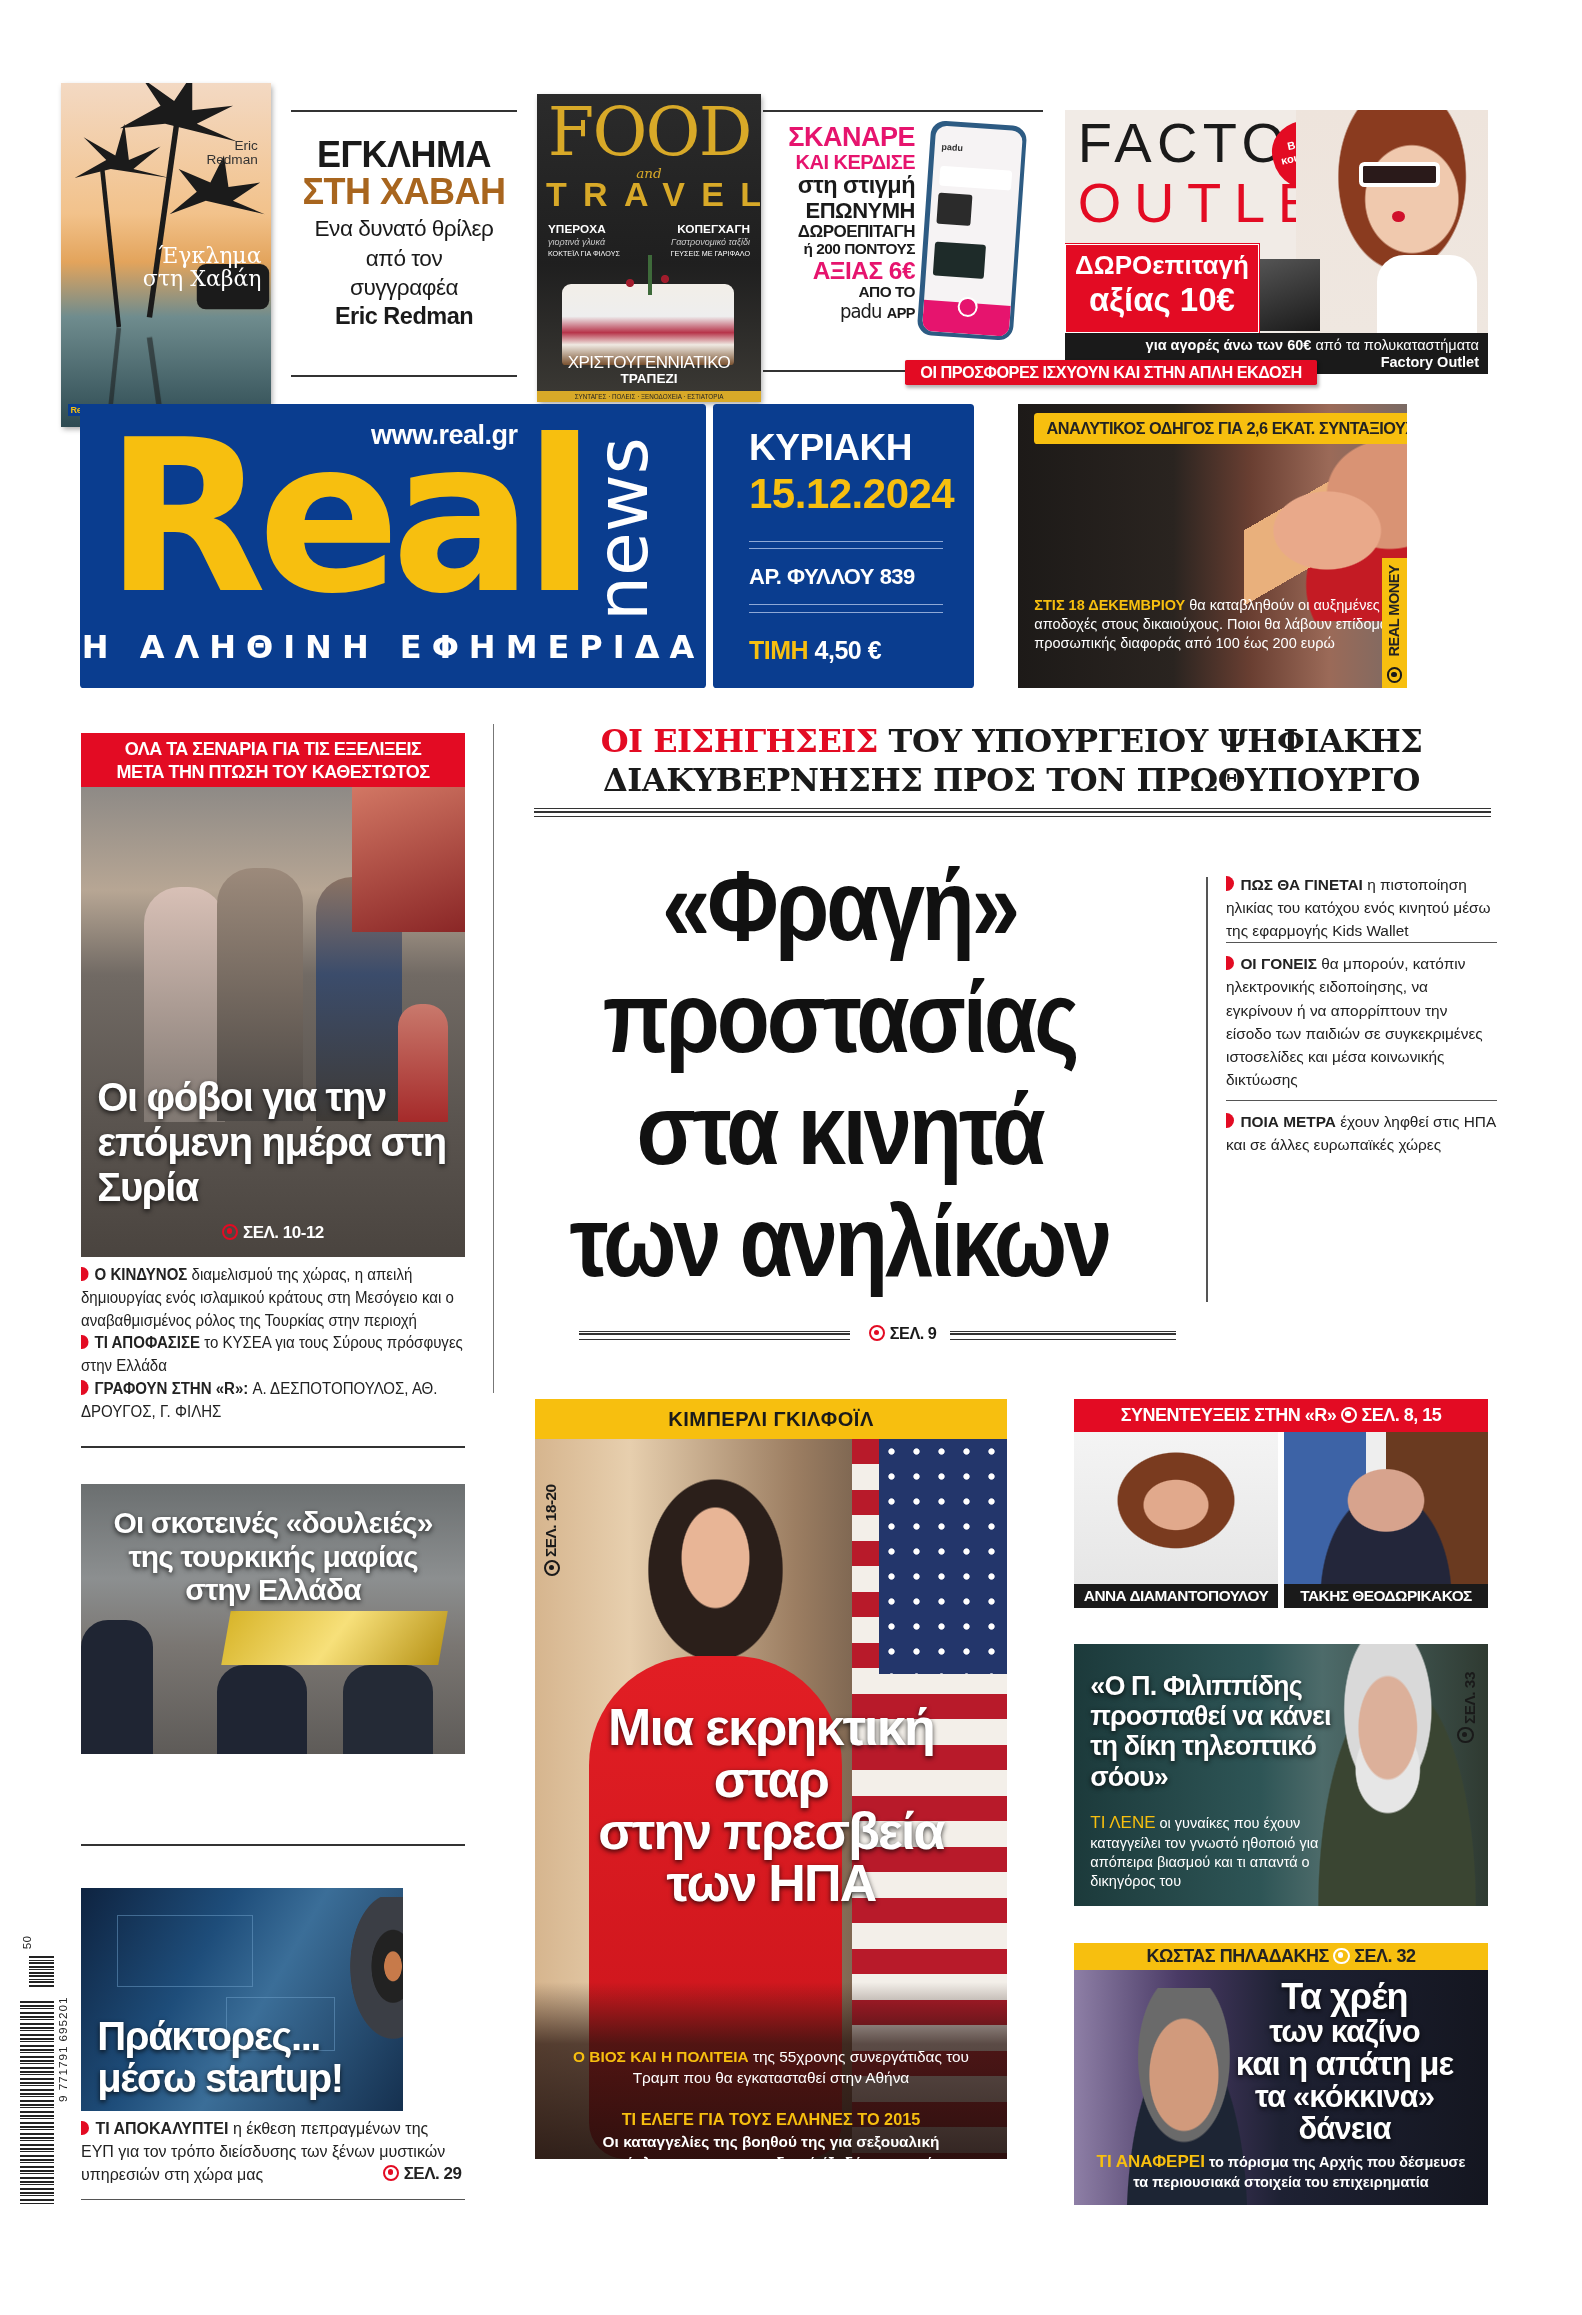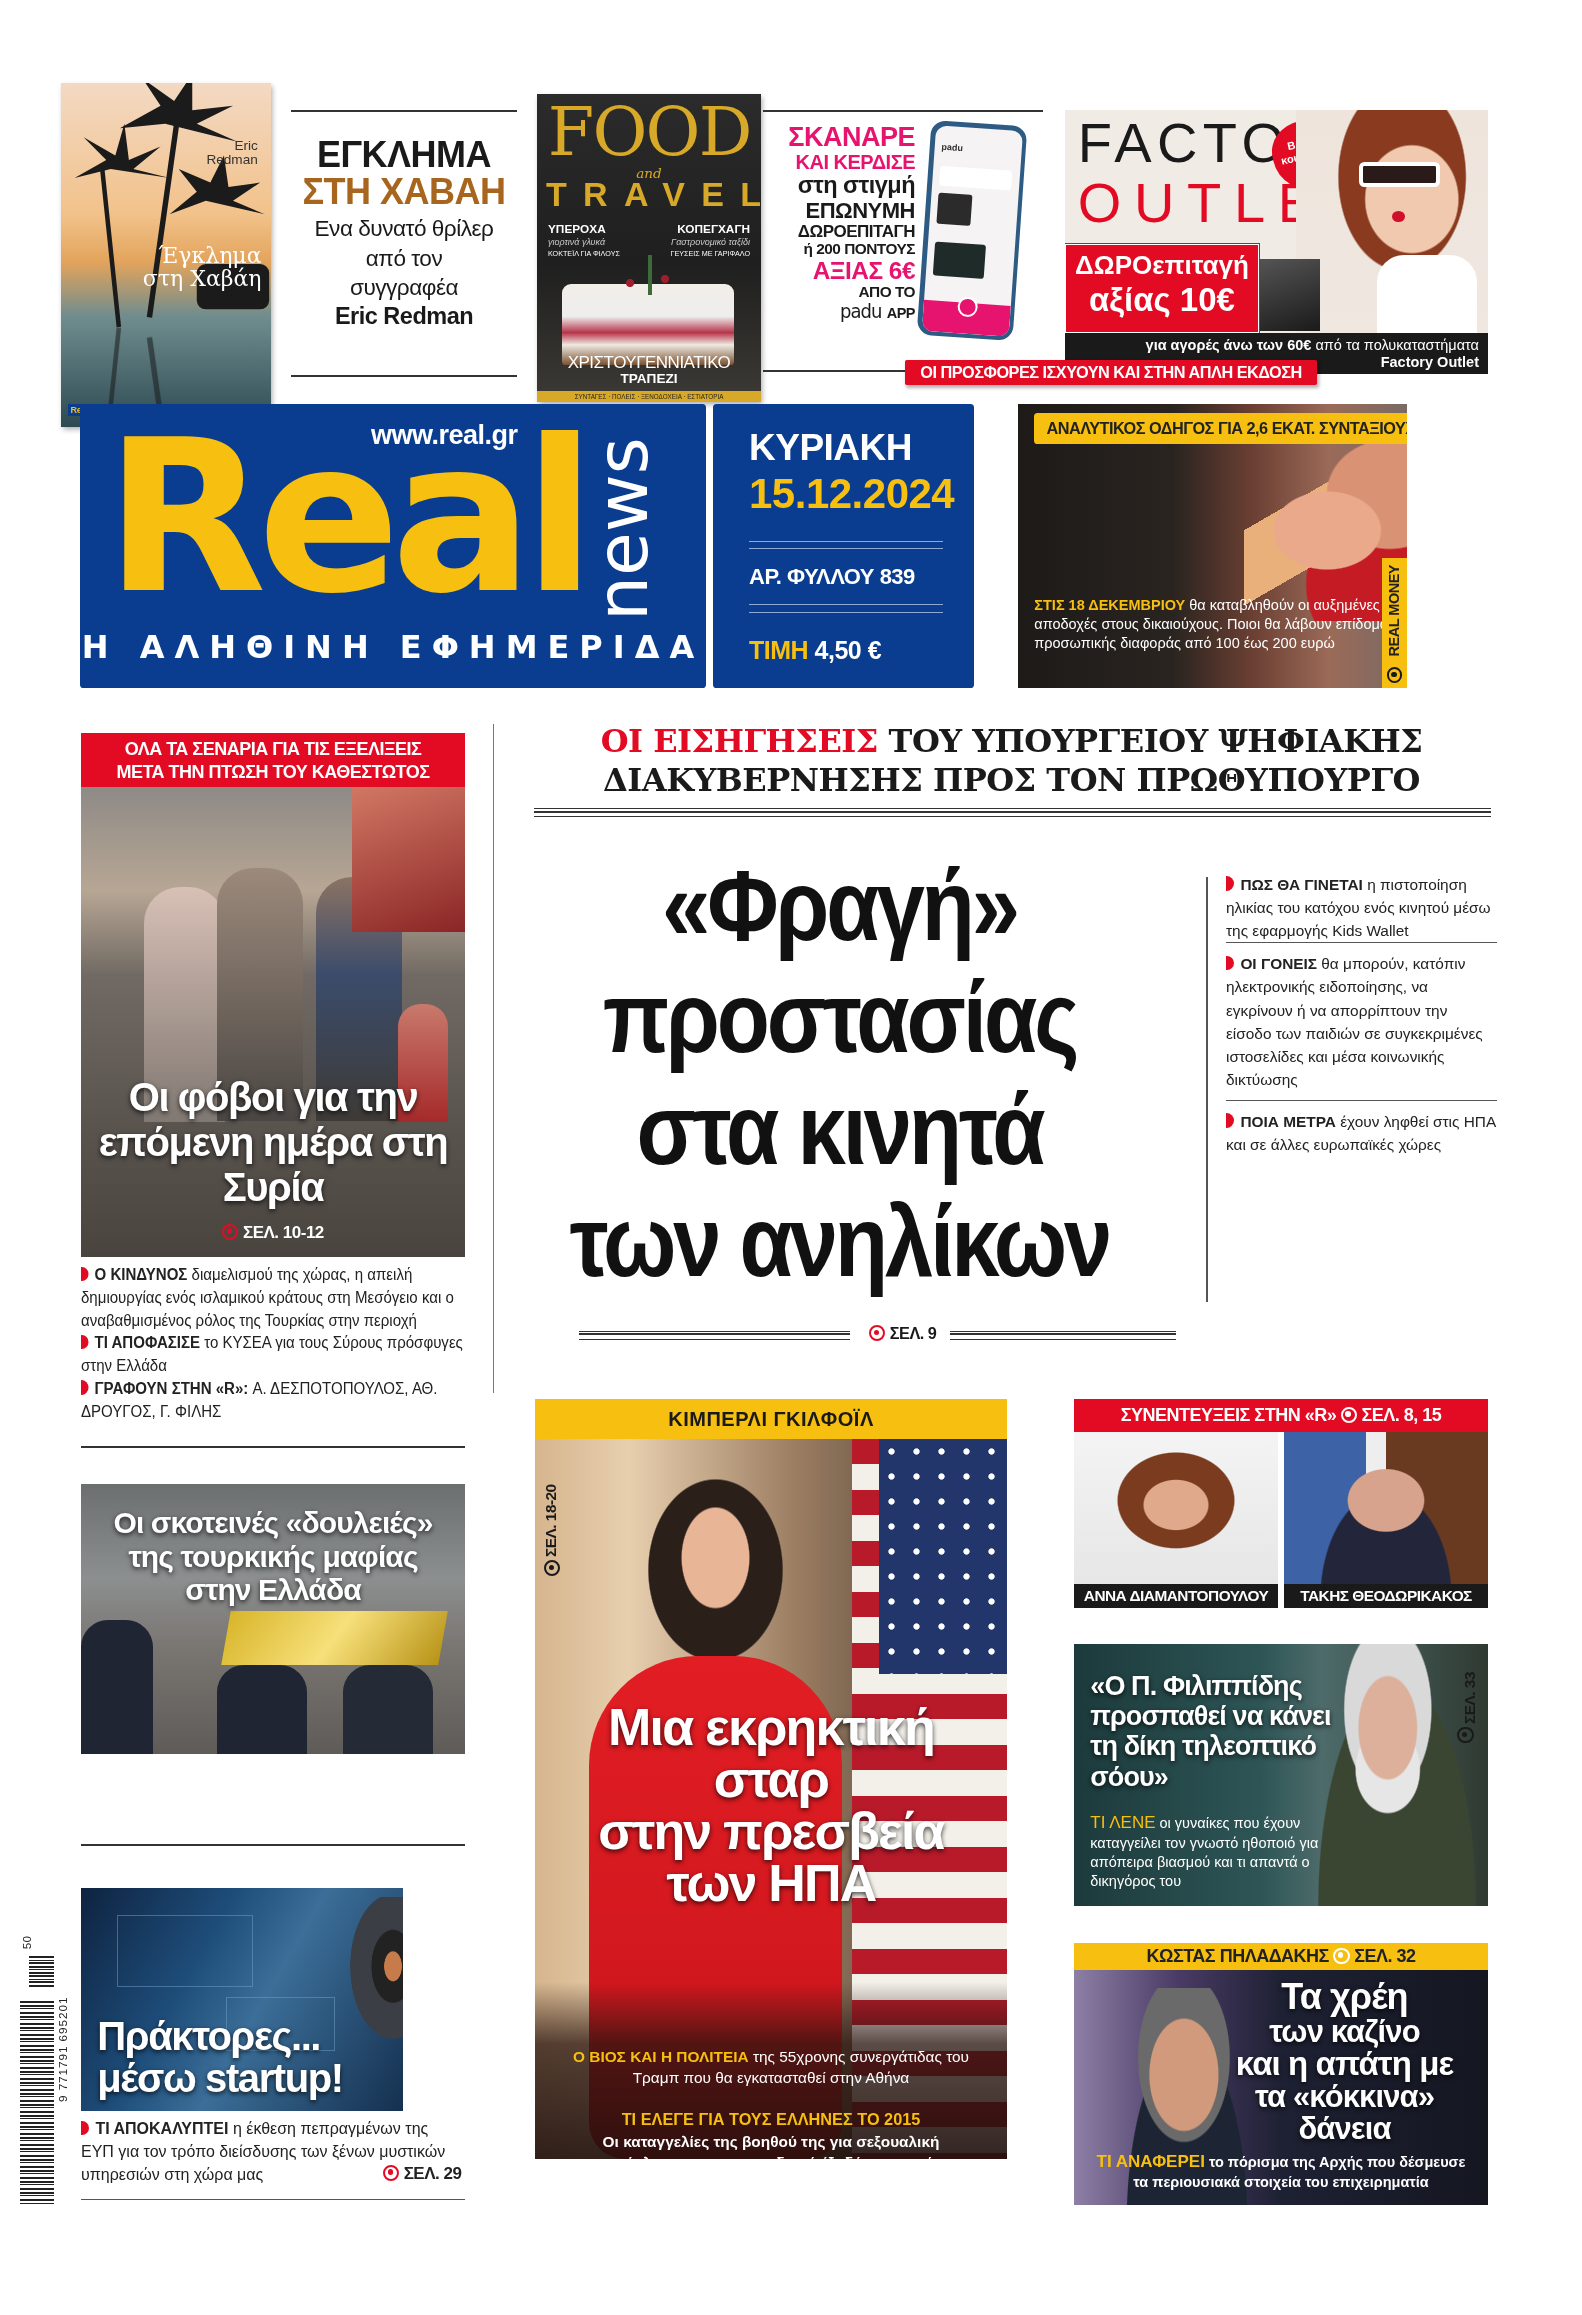--- a/index.html
+++ b/index.html
@@ -192,21 +192,21 @@
 <div class="abs" style="left:493px;top:724px;width:0.9px;height:669px;background:#777"></div>
 
 <div class="abs" style="left:81px;top:733px;width:384px;">
   <div class="cond b" style="background:#e30b23;color:#fff;font-size:18px;text-align:center;line-height:1.25;padding:5.4px 20px;height:54px">ΟΛΑ ΤΑ ΣΕΝΑΡΙΑ ΓΙΑ ΤΙΣ ΕΞΕΛΙΞΕΙΣ ΜΕΤΑ ΤΗΝ ΠΤΩΣΗ ΤΟΥ ΚΑΘΕΣΤΩΤΟΣ ΑΣΑΝΤ</div>
   <div class="photo" style="position:relative;width:384px;height:470px;background:linear-gradient(180deg,#8e8a86 0%,#b7a694 22%,#716a64 40%,#5b5550 70%,#4a443f 100%)">
     <div style="position:absolute;left:63px;top:100px;width:81px;height:235px;background:linear-gradient(#d8c0b6,#807872);border-radius:36px 36px 0 0"></div>
     <div style="position:absolute;left:136px;top:81px;width:86px;height:253px;background:linear-gradient(#9c8a7b,#4a4643);border-radius:36px 36px 0 0"></div>
     <div style="position:absolute;left:235px;top:90px;width:86px;height:244px;background:linear-gradient(#8b7364,#3b4c6b 40%,#3e3a36);border-radius:36px 36px 0 0"></div>
     <div style="position:absolute;left:317px;top:217px;width:50px;height:118px;background:linear-gradient(#c9796c,#a52a2a);border-radius:22.6px 22.6px 0 0"></div>
     <div style="position:absolute;left:271px;top:0;width:113px;height:145px;background:linear-gradient(160deg,#d27764,#8a2626)"></div>
-    <div class="abs b white shadow-txt" style="left:16.3px;right:16.3px;top:288px;text-align:center;font-size:40px;line-height:1.12;letter-spacing:-1.4px">Οι φόβοι για την επόμενη ημέρα στη Συρία</div>
+    <div class="abs b white shadow-txt" style="left:16.3px;right:16.3px;top:288px;text-align:left;font-size:40px;line-height:1.12;letter-spacing:-1.4px">Οι φόβοι για την επόμενη ημέρα στη Συρία</div>
     <div class="abs cond b white" style="left:0;right:0;top:436px;text-align:center;font-size:17px"><span class="sel-icon"></span><span>ΣΕΛ. 10-12</span></div>
   </div>
   <div style="font-size:16px;line-height:1.42;color:#222;margin-top:7.2px;transform:scaleX(0.94);transform-origin:left top;width:412px">
     <div><span class="bullet"></span><span class="b">Ο ΚΙΝΔΥΝΟΣ</span> <span>διαμελισμού της χώρας, η απειλή δημιουργίας ενός ισλαμικού κράτους στη Μεσόγειο και ο αναβαθμισμένος ρόλος της Τουρκίας στην περιοχή</span></div>
     <div><span class="bullet"></span><span class="b">ΤΙ ΑΠΟΦΑΣΙΣΕ</span> <span>το ΚΥΣΕΑ για τους Σύρους πρόσφυγες στην Ελλάδα</span></div>
     <div><span class="bullet"></span><span class="b">ΓΡΑΦΟΥΝ ΣΤΗΝ «R»:</span> <span>Α. ΔΕΣΠΟΤΟΠΟΥΛΟΣ, ΑΘ. ΔΡΟΥΓΟΣ, Γ. ΦΙΛΗΣ</span></div>
   </div>
 </div>
 <div class="abs hr" style="left:81px;top:1446px;width:384px;height:1.8px"></div>
 

